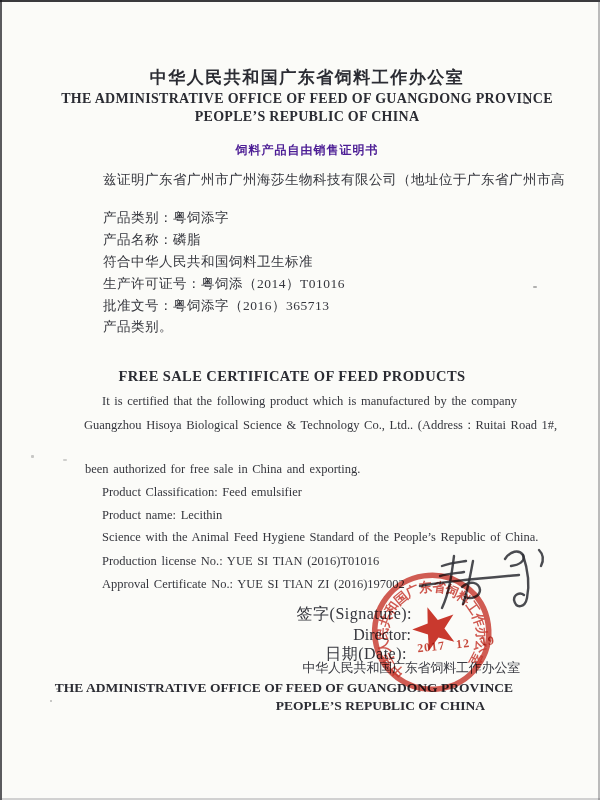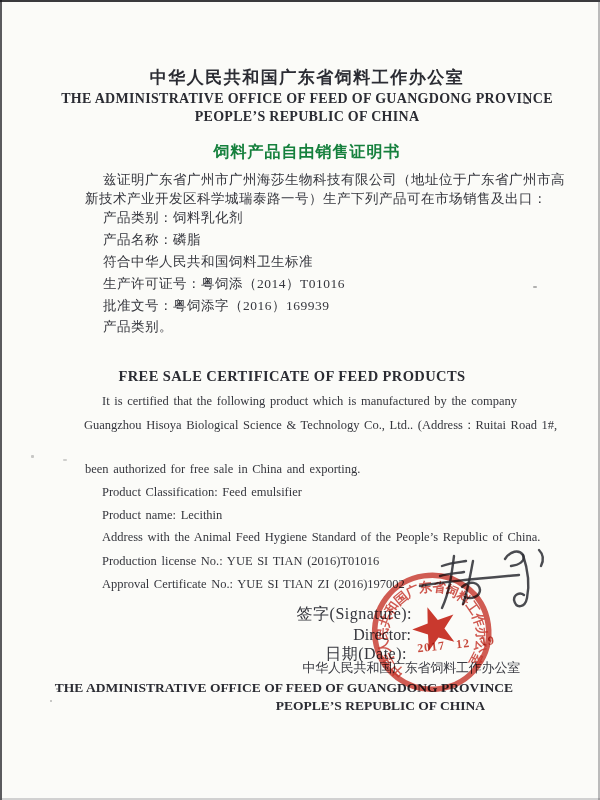--- a/index.html
+++ b/index.html
@@ -18,21 +18,21 @@
   .edge-left{top:0;left:0;bottom:0;width:2px;opacity:.7;}
   .edge-right{top:0;right:0;bottom:0;width:2px;opacity:.35;background:#44444a;}
   .edge-bottom{left:0;right:0;bottom:0;height:2px;opacity:.25;background:#55555a;}
   .speck{position:absolute;border-radius:1px;}
 
   .ln{position:absolute;white-space:nowrap;color:#35363d;}
   .center{left:14px;right:0;text-align:center;}
   .cn{letter-spacing:.5px;}
   .hdr-cn{font-size:17px;font-weight:bold;letter-spacing:1.5px;color:#2b2c33;}
   .hdr-en{font-size:14px;font-weight:bold;letter-spacing:.3px;color:#2b2c33;}
-  .doc-title{font-size:16px;font-weight:bold;letter-spacing:1px;color:#15803d;}
+  .doc-title{font-size:12px;font-weight:bold;letter-spacing:1px;color:#4c1d95;}
   .body-cn{font-size:13.5px;}
   .body-en{font-size:12.5px;word-spacing:1.5px;}
   .en-title{font-size:14.5px;font-weight:bold;letter-spacing:.4px;color:#2b2c33;}
   .sig-label{font-size:16px;text-align:right;}
   .foot-cn{font-size:13px;letter-spacing:-.2px;color:#3a3b42;}
   .foot-en{font-size:13.5px;font-weight:bold;color:#2b2c33;}
 
   
   .stamp-wrap{position:absolute;left:366px;top:566px;width:136px;height:136px;
     mix-blend-mode:multiply;pointer-events:none;}
@@ -57,35 +57,34 @@
   <div class="edge edge-left"></div>
   <div class="edge edge-right"></div>
   <div class="edge edge-bottom"></div>
 
   <div class="ln center hdr-cn cn" style="top:66px">中华人民共和国广东省饲料工作办公室</div>
   <div class="ln center hdr-en" style="top:91px">THE ADMINISTRATIVE OFFICE OF FEED OF GUANGDONG PROVINCE</div>
   <div class="ln center hdr-en" style="top:109px">PEOPLE’S REPUBLIC OF CHINA</div>
   <div class="ln center doc-title cn" style="top:142px">饲料产品自由销售证明书</div>
 
   <div class="ln body-cn cn" style="top:171px;left:103px">兹证明广东省广州市广州海莎生物科技有限公司（地址位于广东省广州市高</div>
-  <div class="ln body-cn cn" style="top:190px;left:85px">新技术产业开发区科学城瑞泰路一号）生产下列产品可在市场销售及出口：</div>
-  <div class="ln body-cn cn" style="top:209px;left:103px">产品类别：饲料乳化剂</div>
+  <div class="ln body-cn cn" style="top:209px;left:103px">产品类别：粤饲添字</div>
   <div class="ln body-cn cn" style="top:231px;left:103px">产品名称：磷脂</div>
   <div class="ln body-cn cn" style="top:253px;left:103px">符合中华人民共和国饲料卫生标准</div>
   <div class="ln body-cn cn" style="top:275px;left:103px">生产许可证号：粤饲添（2014）T01016</div>
-  <div class="ln body-cn cn" style="top:297px;left:103px">批准文号：粤饲添字（2016）169939</div>
+  <div class="ln body-cn cn" style="top:297px;left:103px">批准文号：粤饲添字（2016）365713</div>
   <div class="ln body-cn cn" style="top:318px;left:103px">产品类别。</div>
 
   <div class="ln en-title" style="top:368px;left:0;right:16px;text-align:center">FREE SALE CERTIFICATE OF FEED PRODUCTS</div>
   <div class="ln body-en" style="top:394px;left:102px">It is certified that the following product which is manufactured by the company</div>
   <div class="ln body-en" style="top:417px;left:84px">Guangzhou Hisoya Biological Science &amp; Technology Co., Ltd.. (Address：Ruitai Road 1#,</div>
   <div class="ln body-en" style="top:462px;left:85px">been authorized for free sale in China and exporting.</div>
   <div class="ln body-en" style="top:485px;left:102px">Product Classification: Feed emulsifier</div>
   <div class="ln body-en" style="top:508px;left:102px">Product name: Lecithin</div>
-  <div class="ln body-en" style="top:530px;left:102px">Address with the Animal Feed Hygiene Standard of the People’s Republic of China.</div>
+  <div class="ln body-en" style="top:530px;left:102px">Science with the Animal Feed Hygiene Standard of the People’s Republic of China.</div>
   <div class="ln body-en" style="top:554px;left:102px">Production license No.: YUE SI TIAN (2016)T01016</div>
   <div class="ln body-en" style="top:577px;left:102px">Approval Certificate No.: YUE SI TIAN ZI (2016)197002</div>
 
   <div class="ln sig-label cn" style="top:604px;right:188px">签字(Signature):</div>
   <div class="ln sig-label" style="top:626px;right:189px">Director:</div>
   <div class="ln sig-label cn" style="top:644px;right:193px">日期(Date):</div>
 
   <div class="ln foot-cn cn" style="top:659px;right:80px">中华人民共和国广东省饲料工作办公室</div>
   <div class="ln foot-en" style="top:680px;right:87px">THE ADMINISTRATIVE OFFICE OF FEED OF GUANGDONG PROVINCE</div>
   <div class="ln foot-en" style="top:698px;right:115px">PEOPLE’S REPUBLIC OF CHINA</div>

